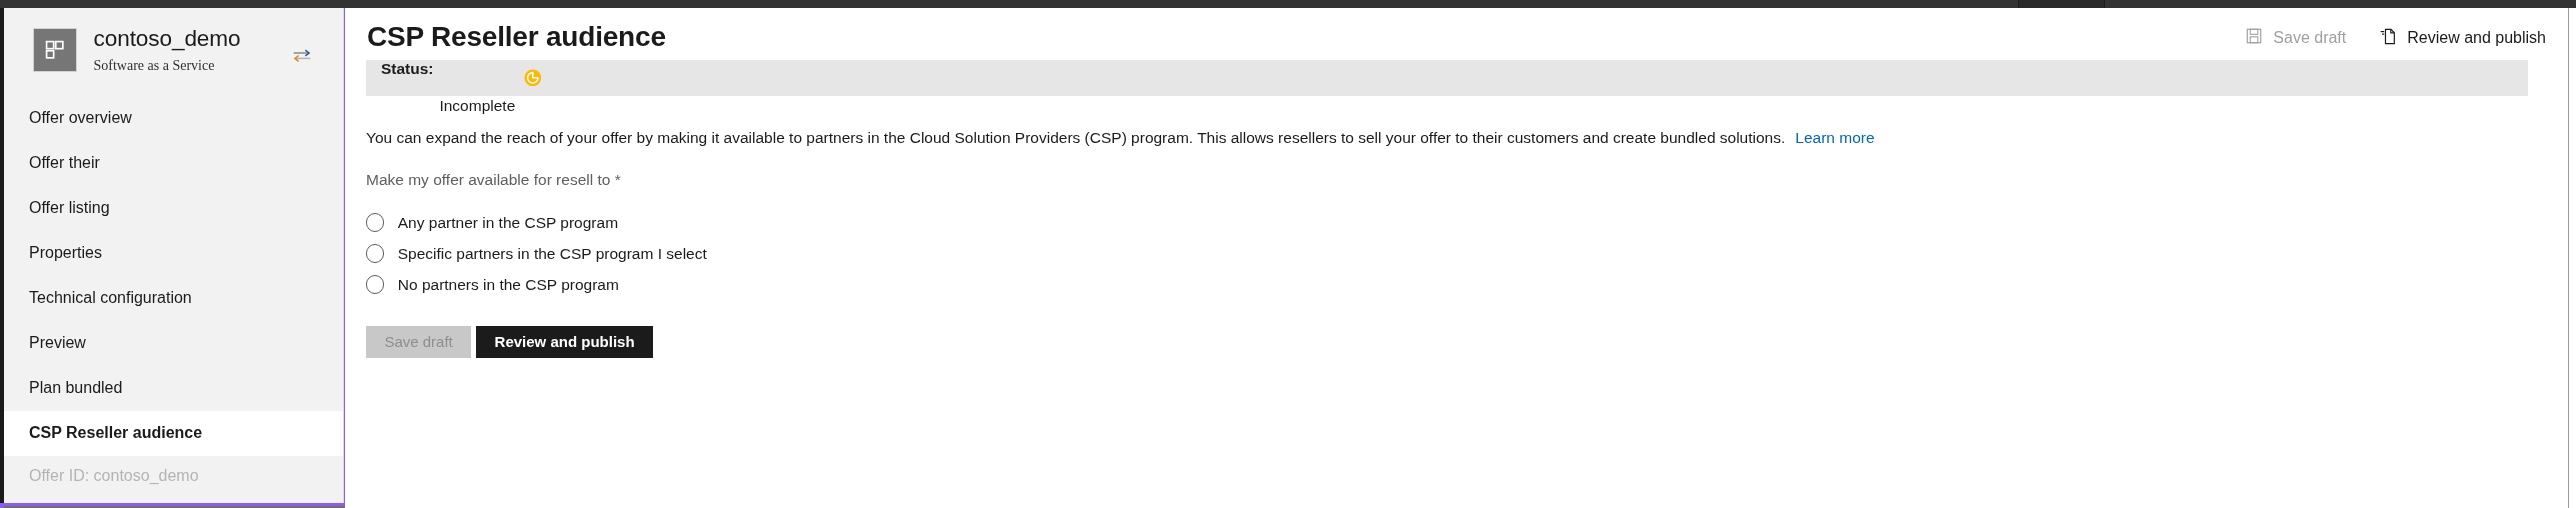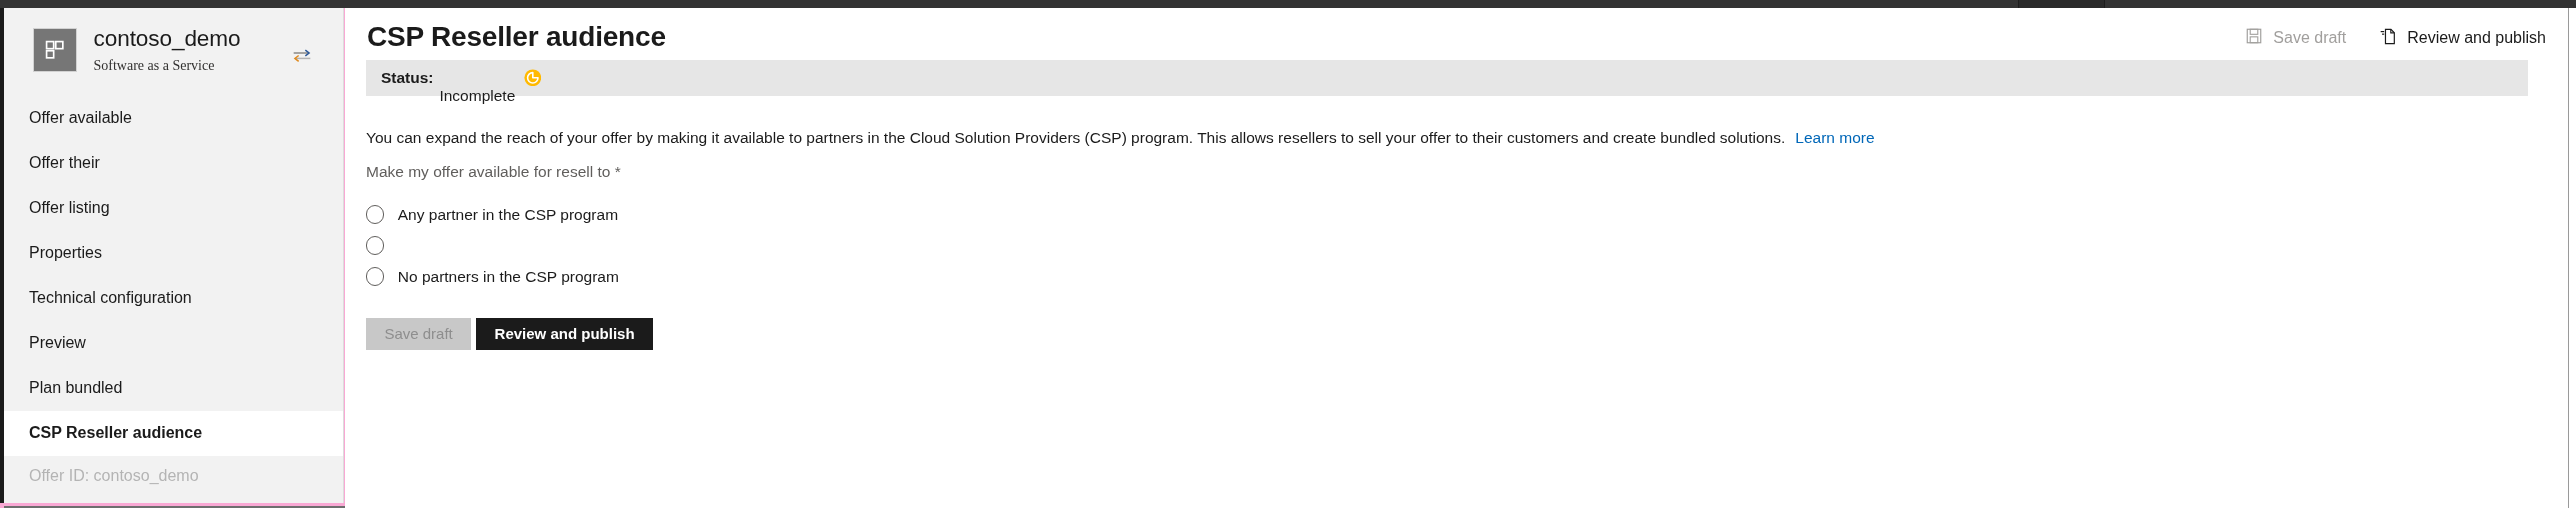--- a/index.html
+++ b/index.html
@@ -12,21 +12,21 @@
     height: 509px;
     font-family: "Liberation Sans", sans-serif;
     overflow: hidden;
   }
 
   
   .window {
     position: relative;
     width: 2576px;
     height: 509px;
-    background: #f9a8d4;
+    background: #8b5cf6;
     box-sizing: border-box;
   }
 
   
   .top-chrome {
     position: absolute;
     top: 0; left: 0;
     width: 2576px;
     height: 7.5px;
     background: #333333;
@@ -168,21 +168,20 @@
   }
   .head-action.disabled { color: #a19f9d; cursor: default; }
   .head-action.enabled  { color: #1b1b1b; }
 
   .status-bar {
     margin: 0 0 0 21px;
     width: 2162px;
     height: 36px;
     background: #e6e6e6;
     display: flex;
-    align-items: center;
     padding-left: 15px;
     box-sizing: border-box;
   }
   .status-label {
     font-size: 15.5px;
     font-weight: bold;
     color: #1b1b1b;
   }
   .status-value {
     font-size: 15.5px;
@@ -203,21 +202,21 @@
     line-height: 1.2;
     white-space: nowrap;
   }
   .body-text .learn-more {
     color: #0067b8;
     margin-left: 10px;
     cursor: pointer;
   }
 
   .field-label {
-    margin: 16px 0 0 21px;
+    margin: 24px 0 0 21px;
     font-size: 15.5px;
     color: #605e5c;
     white-space: nowrap;
   }
 
   .radio-group { margin: 11.7px 0 0 21px; }
   .radio-row {
     display: flex;
     align-items: flex-end;
     height: 31px;
@@ -321,21 +320,21 @@
           <line x1="2" y1="6" x2="20" y2="6" stroke="#8a8886" stroke-width="1.8"></line>
           <polyline points="16,2.5 20.5,6 16,9.5" fill="none" stroke="#2b5797" stroke-width="1.8"></polyline>
           <line x1="4" y1="12.5" x2="22" y2="12.5" stroke="#b3b3b3" stroke-width="1.8"></line>
           <polyline points="8,9 3.5,12.5 8,16" fill="none" stroke="#e08a1e" stroke-width="1.8"></polyline>
         </svg>
       </div>
     </div>
 
     <div class="nav-list">
       <div class="nav-item">
-        <span>Offer available</span>
+        <span>Offer overview</span>
       </div>
       <div class="nav-item">
         <span>Offer their</span>
       </div>
       <div class="nav-item">
         <span>Offer listing</span>
       </div>
       <div class="nav-item">
         <span>Properties</span>
       </div>
@@ -406,20 +405,21 @@
 
     <div class="field-label">Make my offer available for resell to *</div>
 
     <div class="radio-group">
       <div class="radio-row">
         <span class="radio-circle"></span>
         <span class="radio-label">Any partner in the CSP program</span>
       </div>
       <div class="radio-row">
         <span class="radio-circle"></span>
+        <span class="radio-label">Specific partners in the CSP program I select</span>
       </div>
       <div class="radio-row">
         <span class="radio-circle"></span>
         <span class="radio-label">No partners in the CSP program</span>
       </div>
     </div>
 
     <div class="footer-buttons">
       <button class="btn btn-secondary">Save draft</button>
       <button class="btn btn-primary">Review and publish</button>

